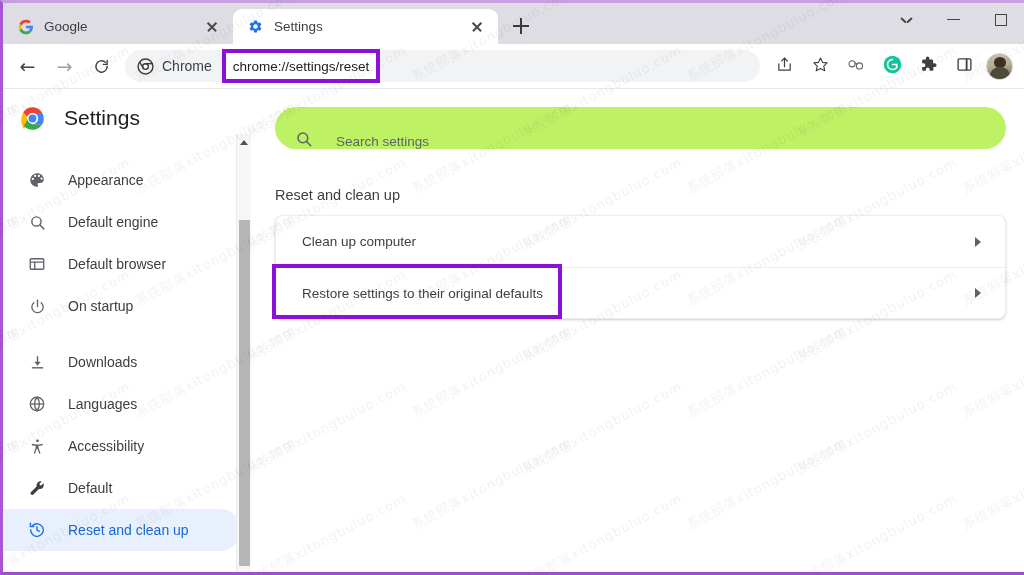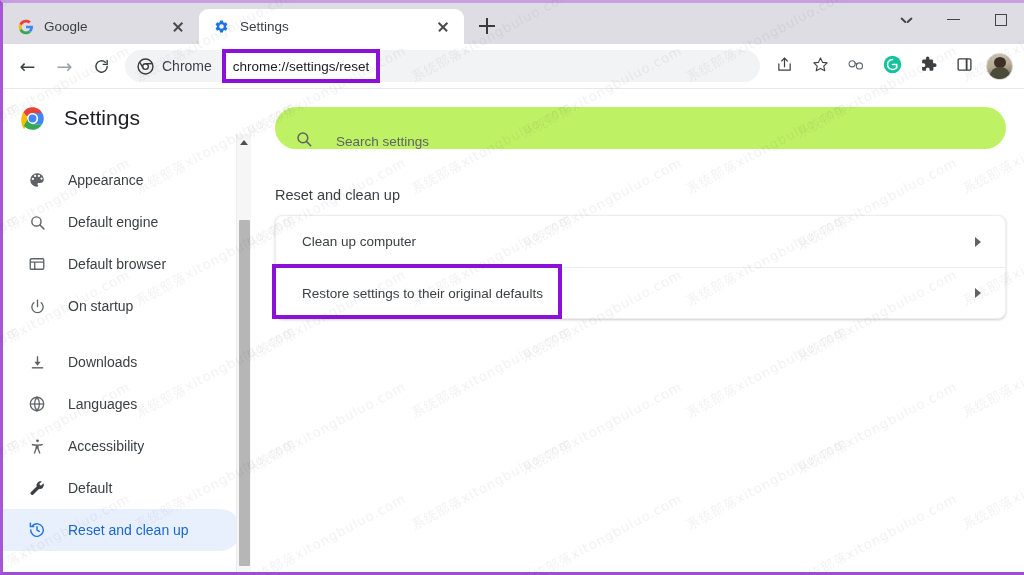--- a/index.html
+++ b/index.html
@@ -46,21 +46,21 @@
     position: relative; flex: none;
   }
   .tab {
     height: 35px;
     display: flex; align-items: center;
     padding: 0 10px 0 14px;
     border-radius: 9px 9px 0 0;
     font-size: 13.5px; color: #3c4043;
     position: relative;
   }
-  .tab.inactive { width: 196px; background: transparent; }
+  .tab.inactive { width: 230px; background: transparent; }
   .tab.active { width: 265px; background: #ffffff; }
   .tab-fav { width: 17px; height: 17px; flex: none; margin-right: 10px;
              display: flex; align-items: center; justify-content: center; }
   .tab-title { flex: 1; overflow: hidden; white-space: nowrap;
                text-overflow: ellipsis; font-size: 13.5px; }
   .tab-x { width: 22px; height: 22px; flex: none; position: relative;
            border-radius: 50%; }
   .tab-x::before, .tab-x::after {
     content: ""; position: absolute; left: 5px; top: 10.5px;
     width: 12px; height: 1.5px; background: #4a4a4a;

